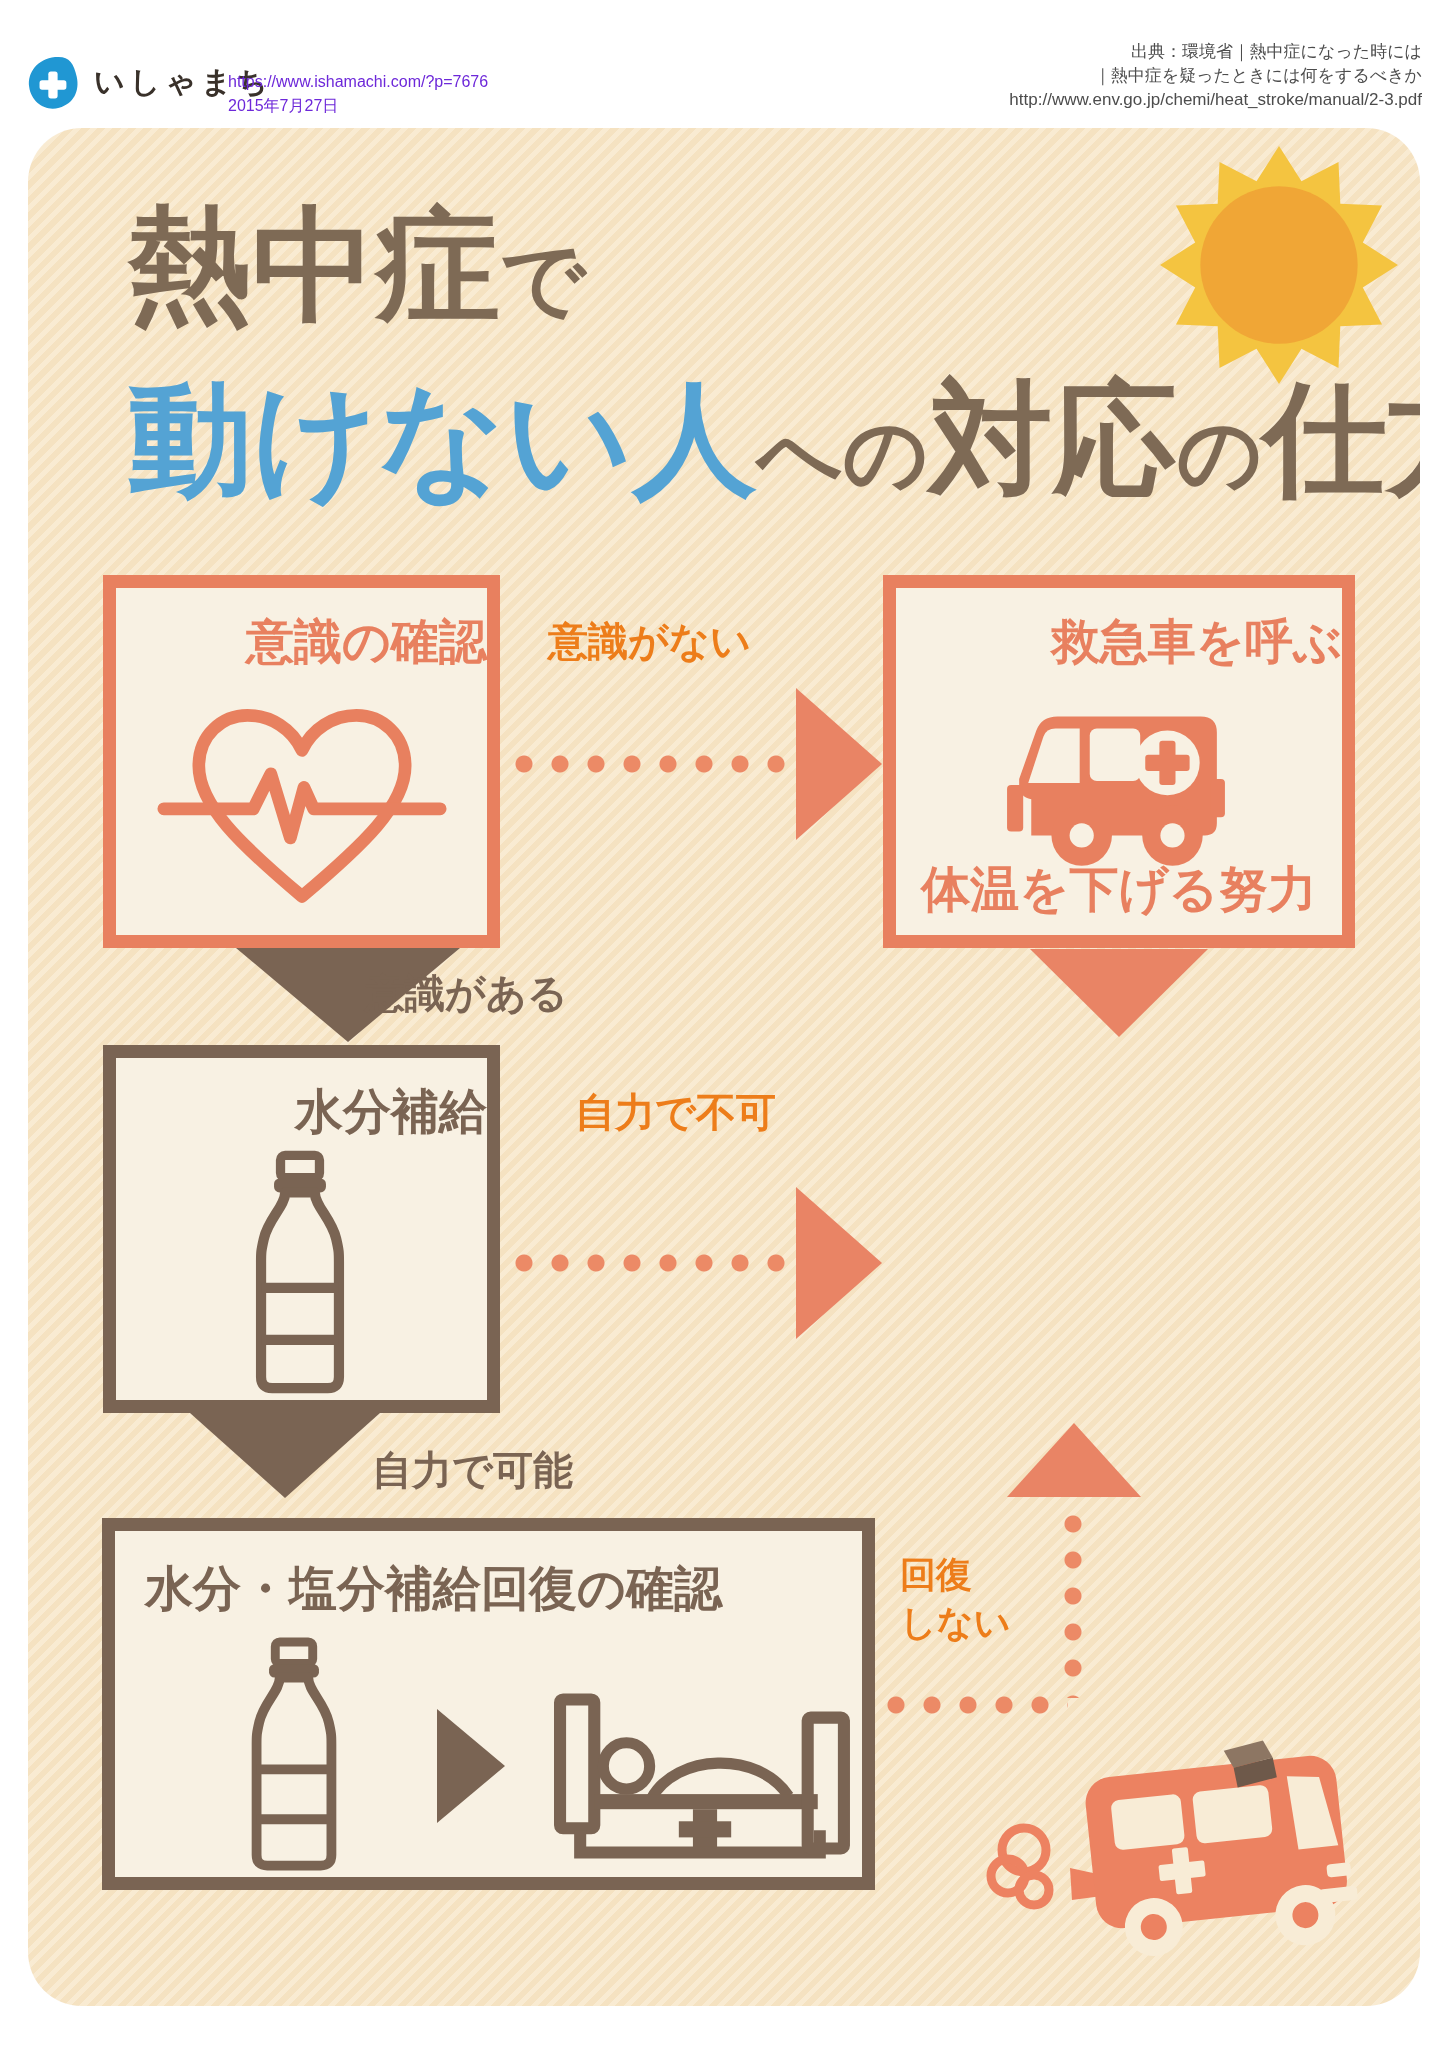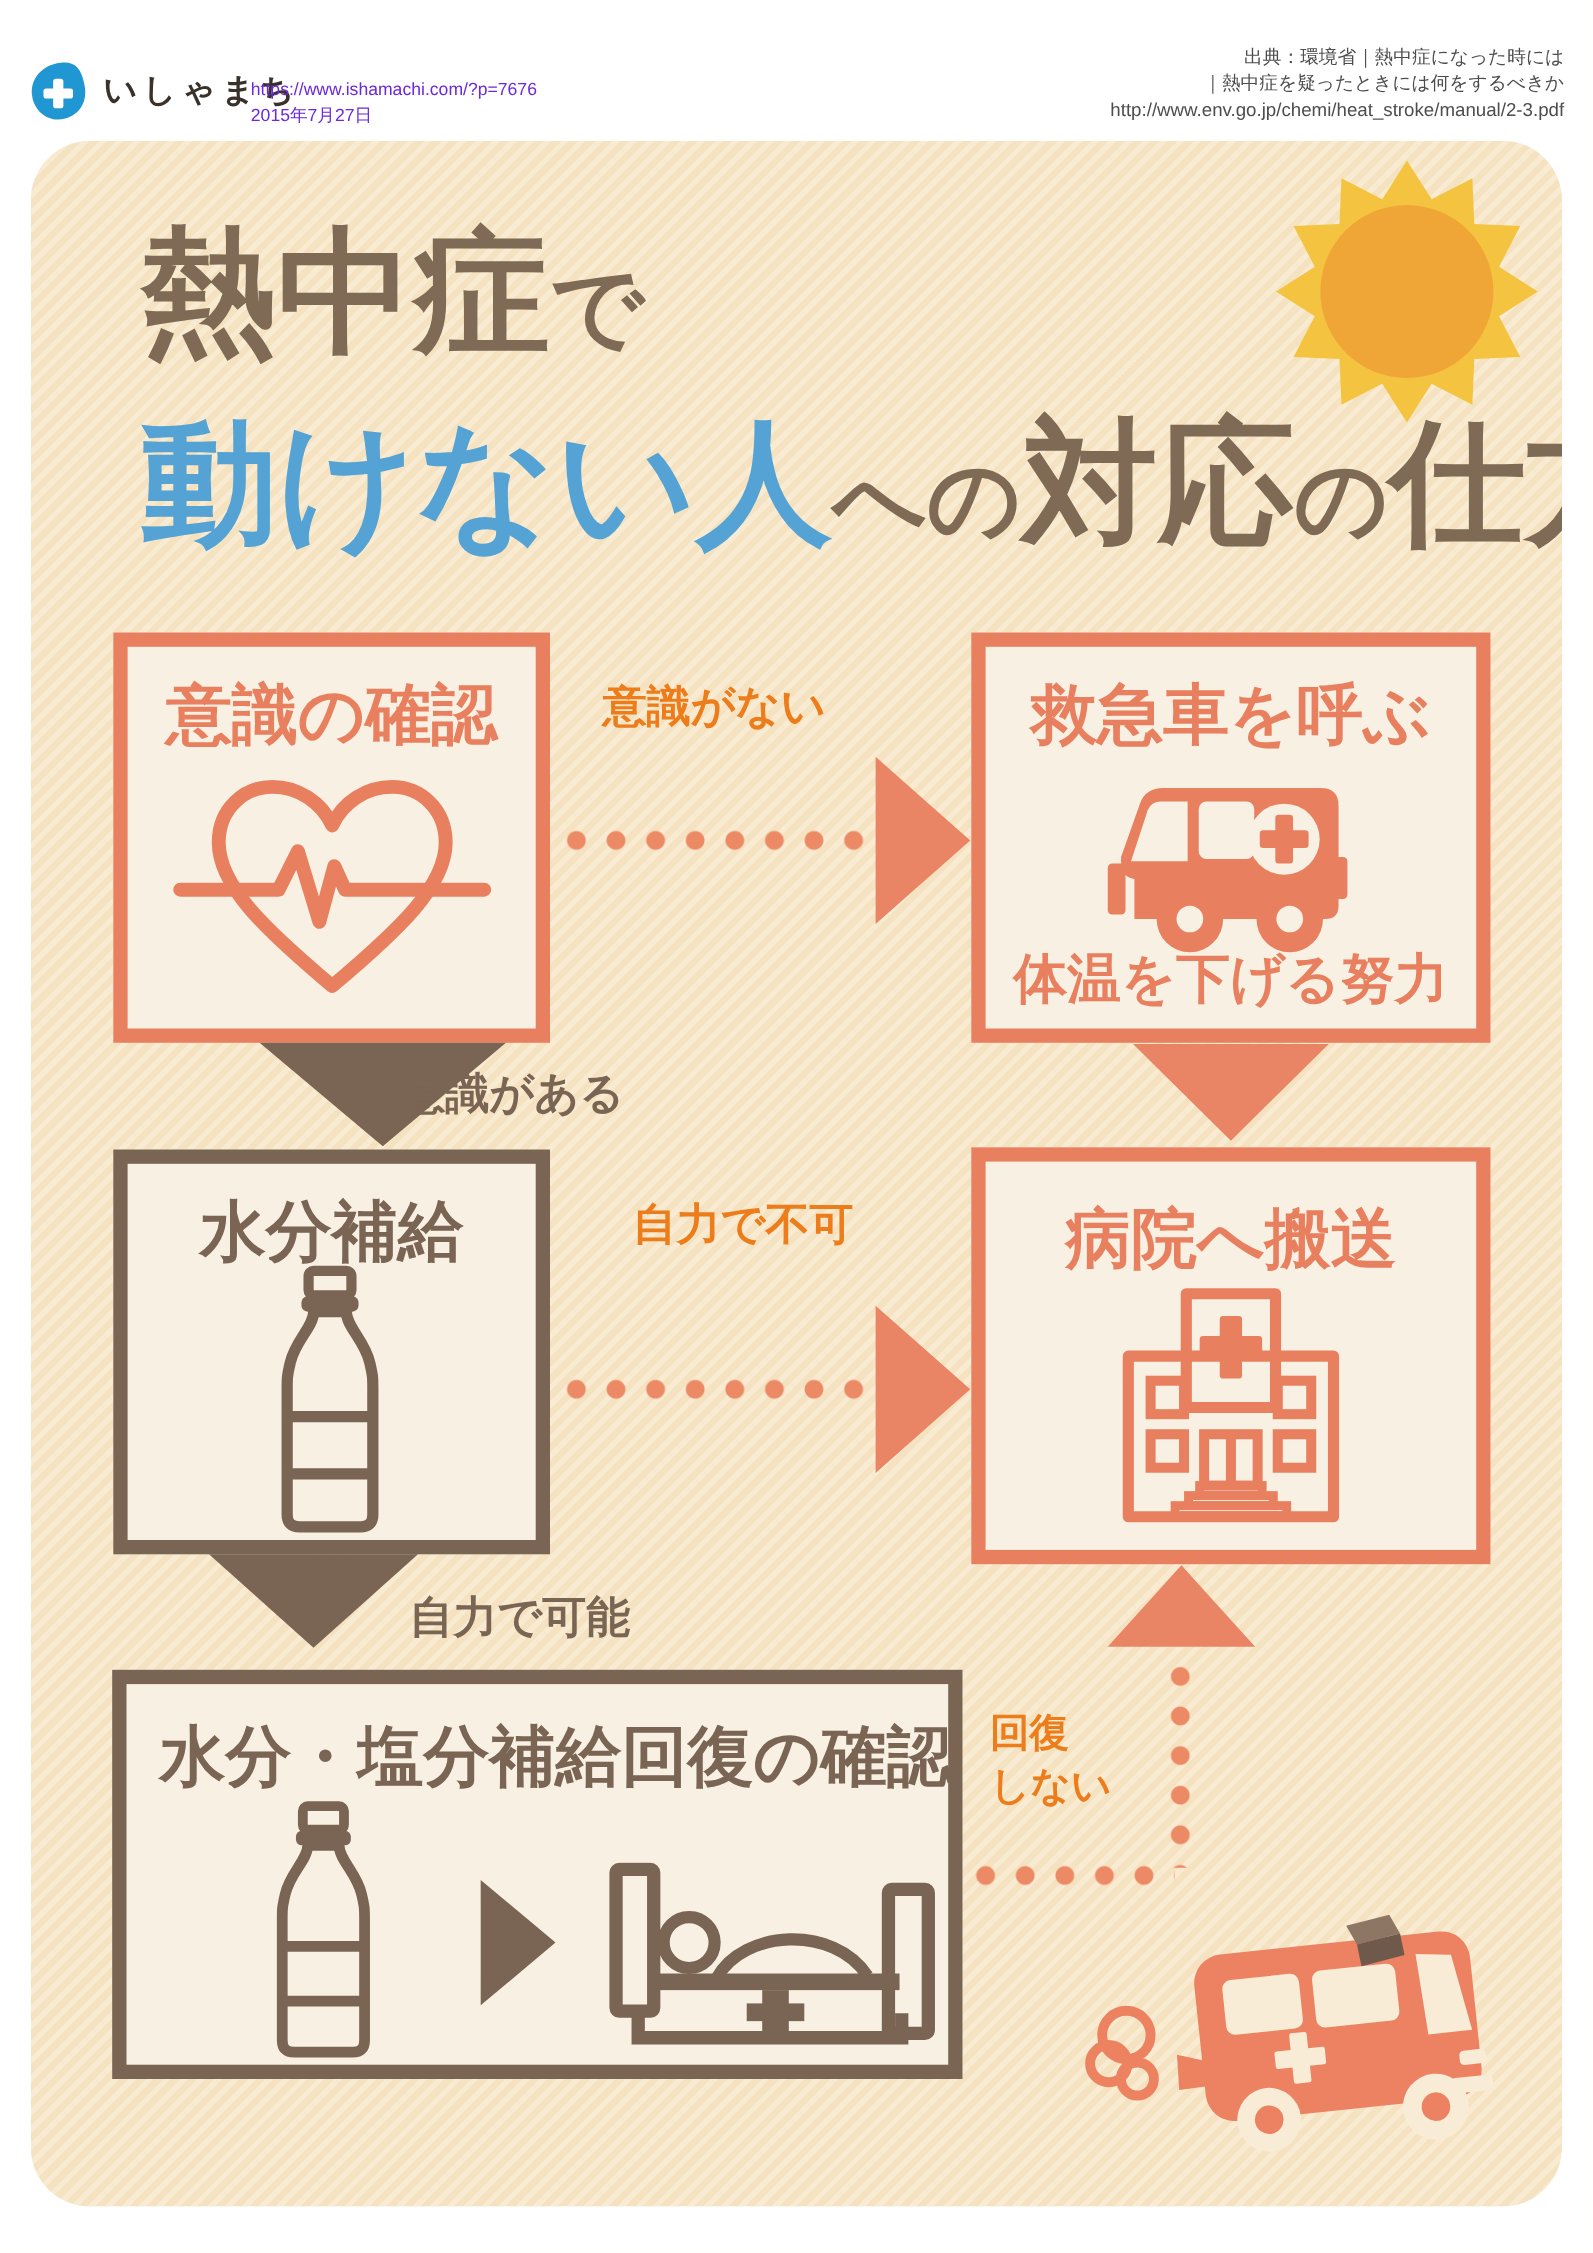--- a/index.html
+++ b/index.html
@@ -22,21 +22,21 @@
   .jt{font-family:"Liberation Serif","DejaVu Serif",serif;font-weight:bold;color:#7e6a55;line-height:1.12;white-space:nowrap;}
   .t1{position:absolute;left:100px;top:70px;font-size:124px;}
   .t2{position:absolute;left:100px;top:244px;font-size:124px;}
   .tsmall{font-size:84px;}
   .tblue{color:#54a3d4;}
 
   
   .fbox{position:absolute;box-sizing:border-box;background:#f8f1e3;}
   .b-salmon{border:13px solid #e8805f;}
   .b-brown{border:13px solid #7a6453;}
-  .box-title{font-family:"Liberation Serif","DejaVu Serif",serif;font-weight:bold;font-size:60px;text-align:center;margin-top:22px;white-space:nowrap;}
+  .box-title{font-family:"Liberation Serif","DejaVu Serif",serif;font-weight:bold;font-size:48px;text-align:right;margin-top:22px;white-space:nowrap;}
   .c-salmon{color:#e8805f;} .c-brown{color:#7a6453;}
   .box2-sub{position:absolute;left:0;bottom:12px;width:100%;text-align:center;
             font-family:"Liberation Serif","DejaVu Serif",serif;font-weight:bold;font-size:49px;color:#e8805f;white-space:nowrap;}
 
   
   .edge{position:absolute;font-family:"Liberation Serif","DejaVu Serif",serif;font-weight:bold;font-size:40px;white-space:nowrap;}
   .e-orange{color:#ed7d1a;} .e-brown{color:#7a6453;}
   .edge2{line-height:1.32;}
 
   
@@ -128,38 +128,20 @@
         <path d="M39 47 C39 62 21 75 16 97 C13 110 13 112 13 122 L13 246 Q13 258 25 258 H85 Q97 258 97 246 L97 122 C97 112 97 110 94 97 C89 75 71 62 71 47 Z" fill="none" stroke="#7a6453" stroke-width="11" stroke-linejoin="round"></path>
         <line x1="13" y1="150" x2="97" y2="150" stroke="#7a6453" stroke-width="11"></line>
         <line x1="13" y1="206" x2="97" y2="206" stroke="#7a6453" stroke-width="11"></line>
       </svg>
     </div>
 
     <div class="edge e-orange" style="left:547px;top:957px;">自力で不可</div>
     <div class="dots-h" style="left:478px;top:1126px;width:288px;"></div>
     <div class="tri tri-right-salmon" style="left:768px;top:1059px;"></div>
 
-    <div class="fbox b-salmon" style="left:855px;top:915px;width:472px;height:379px;">
-      <div class="box-title c-salmon" style="margin-top:30px;">病院へ搬送</div>
-      <svg class="abs" style="left:120px;top:112px;width:206px;height:218px;" viewBox="0 0 200 215">
-        <rect x="60" y="8" width="80" height="102" fill="#f8f1e3" stroke="#e8805f" stroke-width="10" stroke-linejoin="round"></rect>
-        <rect x="90" y="28" width="20" height="56" rx="3" fill="#e8805f"></rect>
-        <rect x="72" y="46" width="56" height="20" rx="3" fill="#e8805f"></rect>
-        <rect x="8" y="64" width="184" height="144" fill="none" stroke="#e8805f" stroke-width="10" stroke-linejoin="round"></rect>
-        <rect x="28" y="86" width="30" height="30" fill="none" stroke="#e8805f" stroke-width="9"></rect>
-        <rect x="28" y="134" width="30" height="30" fill="none" stroke="#e8805f" stroke-width="9"></rect>
-        <rect x="142" y="86" width="30" height="30" fill="none" stroke="#e8805f" stroke-width="9"></rect>
-        <rect x="142" y="134" width="30" height="30" fill="none" stroke="#e8805f" stroke-width="9"></rect>
-        <rect x="76" y="134" width="48" height="46" fill="none" stroke="#e8805f" stroke-width="9"></rect>
-        <line x1="100" y1="134" x2="100" y2="180" stroke="#e8805f" stroke-width="9"></line>
-        <rect x="72" y="180" width="56" height="9" fill="none" stroke="#e8805f" stroke-width="8"></rect>
-        <rect x="62" y="189" width="76" height="9" fill="none" stroke="#e8805f" stroke-width="8"></rect>
-        <rect x="50" y="198" width="100" height="9" fill="none" stroke="#e8805f" stroke-width="8"></rect>
-      </svg>
-    </div>
 
     <div class="tri tri-down-brown2" style="left:162px;top:1285px;"></div>
     <div class="edge e-brown" style="left:344px;top:1315px;">自力で可能</div>
 
     <div class="tri tri-up-salmon" style="left:979px;top:1295px;"></div>
     <div class="dots-v" style="left:1036px;top:1378px;height:192px;"></div>
     <div class="dots-h" style="left:850px;top:1568px;width:190px;"></div>
     <div class="edge edge2 e-orange" style="left:872px;top:1424px;font-size:36px;">
       <div>回復</div>
       <div>しない</div>

